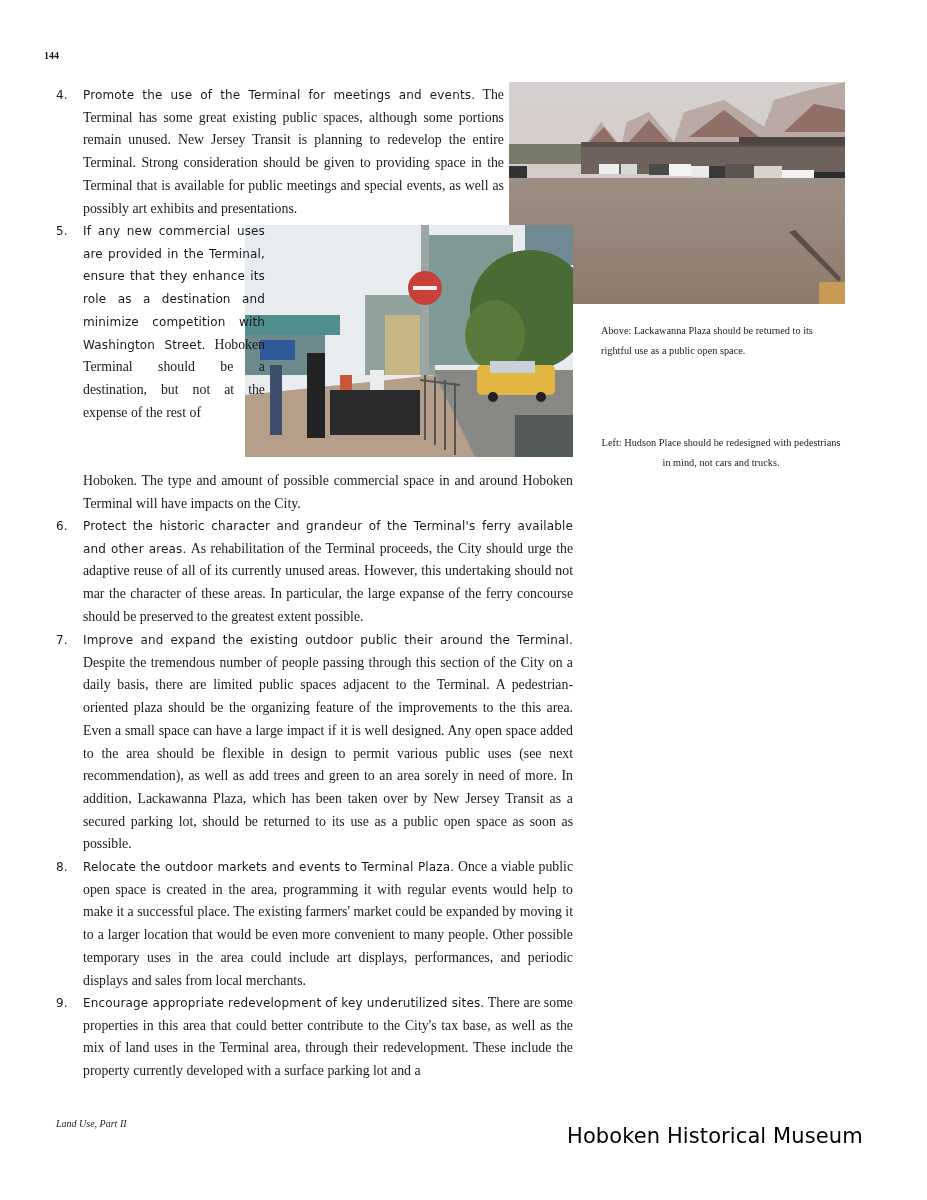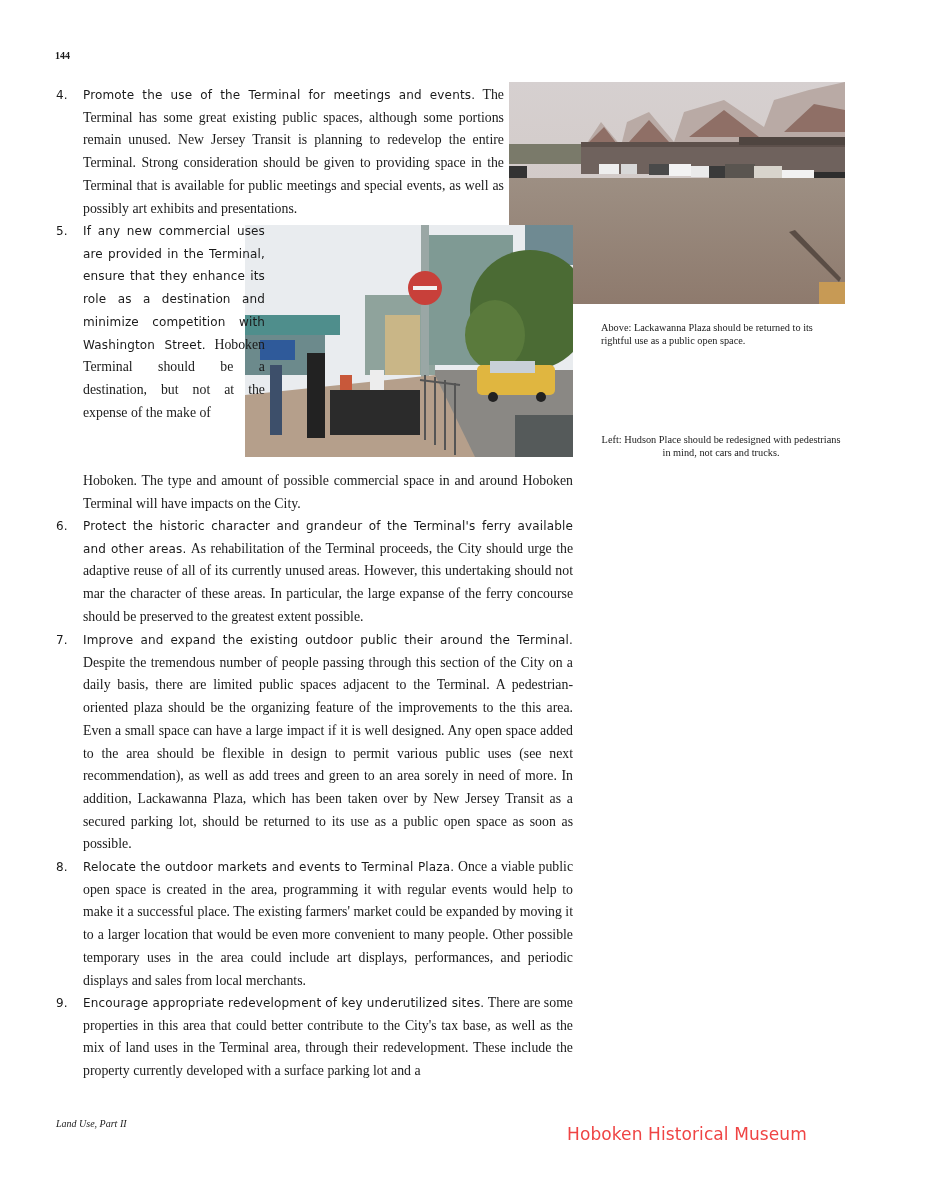--- a/index.html
+++ b/index.html
@@ -1,25 +1,25 @@
 <!DOCTYPE html>
 <html><head>
 <meta charset="utf-8">
 <style>
   html, body { margin: 0; padding: 0; background: #ffffff; }
   body { width: 927px; height: 1200px; position: relative; overflow: hidden; color: #1a1a1a; }
-  .page-number { position: absolute; left: 55px; top: 50px; font-family: "Liberation Serif", serif; font-weight: bold; font-size: 10px; }
+  .page-number { position: absolute; left: 44px; top: 50px; font-family: "Liberation Serif", serif; font-weight: bold; font-size: 10px; }
   .item { position: absolute; left: 56px; font-size: 13.2px; line-height: 22.7px; }
   .item .num { position: absolute; left: 0; top: 0; width: 24px; font-family: "DejaVu Sans", sans-serif; font-size: 12px; }
   .item .body { margin-left: 27px; text-align: justify; }
   .lead { font-family: "DejaVu Sans", sans-serif; font-size: 12px; letter-spacing: 0.15px; }
   .rest { font-family: "Liberation Serif", serif; font-size: 13.8px; }
-  .caption { position: absolute; font-family: "Liberation Serif", serif; font-size: 10.3px; line-height: 13px; width: 240px; }
+  .caption { position: absolute; font-family: "Liberation Serif", serif; font-size: 10.3px; line-height: 20px; width: 240px; }
   .footer-left { position: absolute; left: 56px; top: 1118px; font-family: "Liberation Serif", serif; font-style: italic; font-weight: normal; font-size: 10px; }
-  .watermark { position: absolute; left: 567px; top: 1124px; font-family: "DejaVu Sans", sans-serif; font-size: 17px; color: #ef4444; letter-spacing: 0.1px; }
+  .watermark { position: absolute; left: 567px; top: 1124px; font-family: "DejaVu Sans", sans-serif; font-size: 21px; color: #000000; letter-spacing: 0.1px; }
 
   .photo { position: absolute; overflow: hidden; }
   .photo svg { display: block; width: 100%; height: 100%; }
   .photo-top { left: 509px; top: 82px; width: 336px; height: 222px; }
   .photo-left { left: 245px; top: 225px; width: 328px; height: 232px; }
 
   
   .narrow { width: 182px; }
 </style>
 </head>
@@ -118,21 +118,21 @@
   <div class="body">
     <span class="lead">Promote the use of the Terminal for meetings and events.</span>
     <span class="rest">The Terminal has some great existing public spaces, although some portions remain unused.  New Jersey Transit is planning to redevelop the entire Terminal.  Strong consideration should be given to providing space in the Terminal that is available for public meetings and special events, as well as possibly art exhibits and presentations.</span>
   </div>
 </div>
 
 <div class="item" style="top:220px; width:210px;">
   <span class="num">5.</span>
   <div class="body narrow">
     <span class="lead">If any new commercial uses are provided in the Terminal, ensure that they enhance its role as a destination and minimize competition with Washington Street.</span>
-    <span class="rest">Hoboken Terminal should be a destination, but not at the expense of the make of</span>
+    <span class="rest">Hoboken Terminal should be a destination, but not at the expense of the rest of</span>
   </div>
 </div>
 <div class="item" style="top:470px; width:517px;">
   <div class="body">
     <span class="rest">Hoboken.  The type and amount of possible commercial space in and around Hoboken Terminal will have impacts on the City.</span>
   </div>
 </div>
 
 <div class="item" style="top:515px; width:517px;">
   <span class="num">6.</span>

